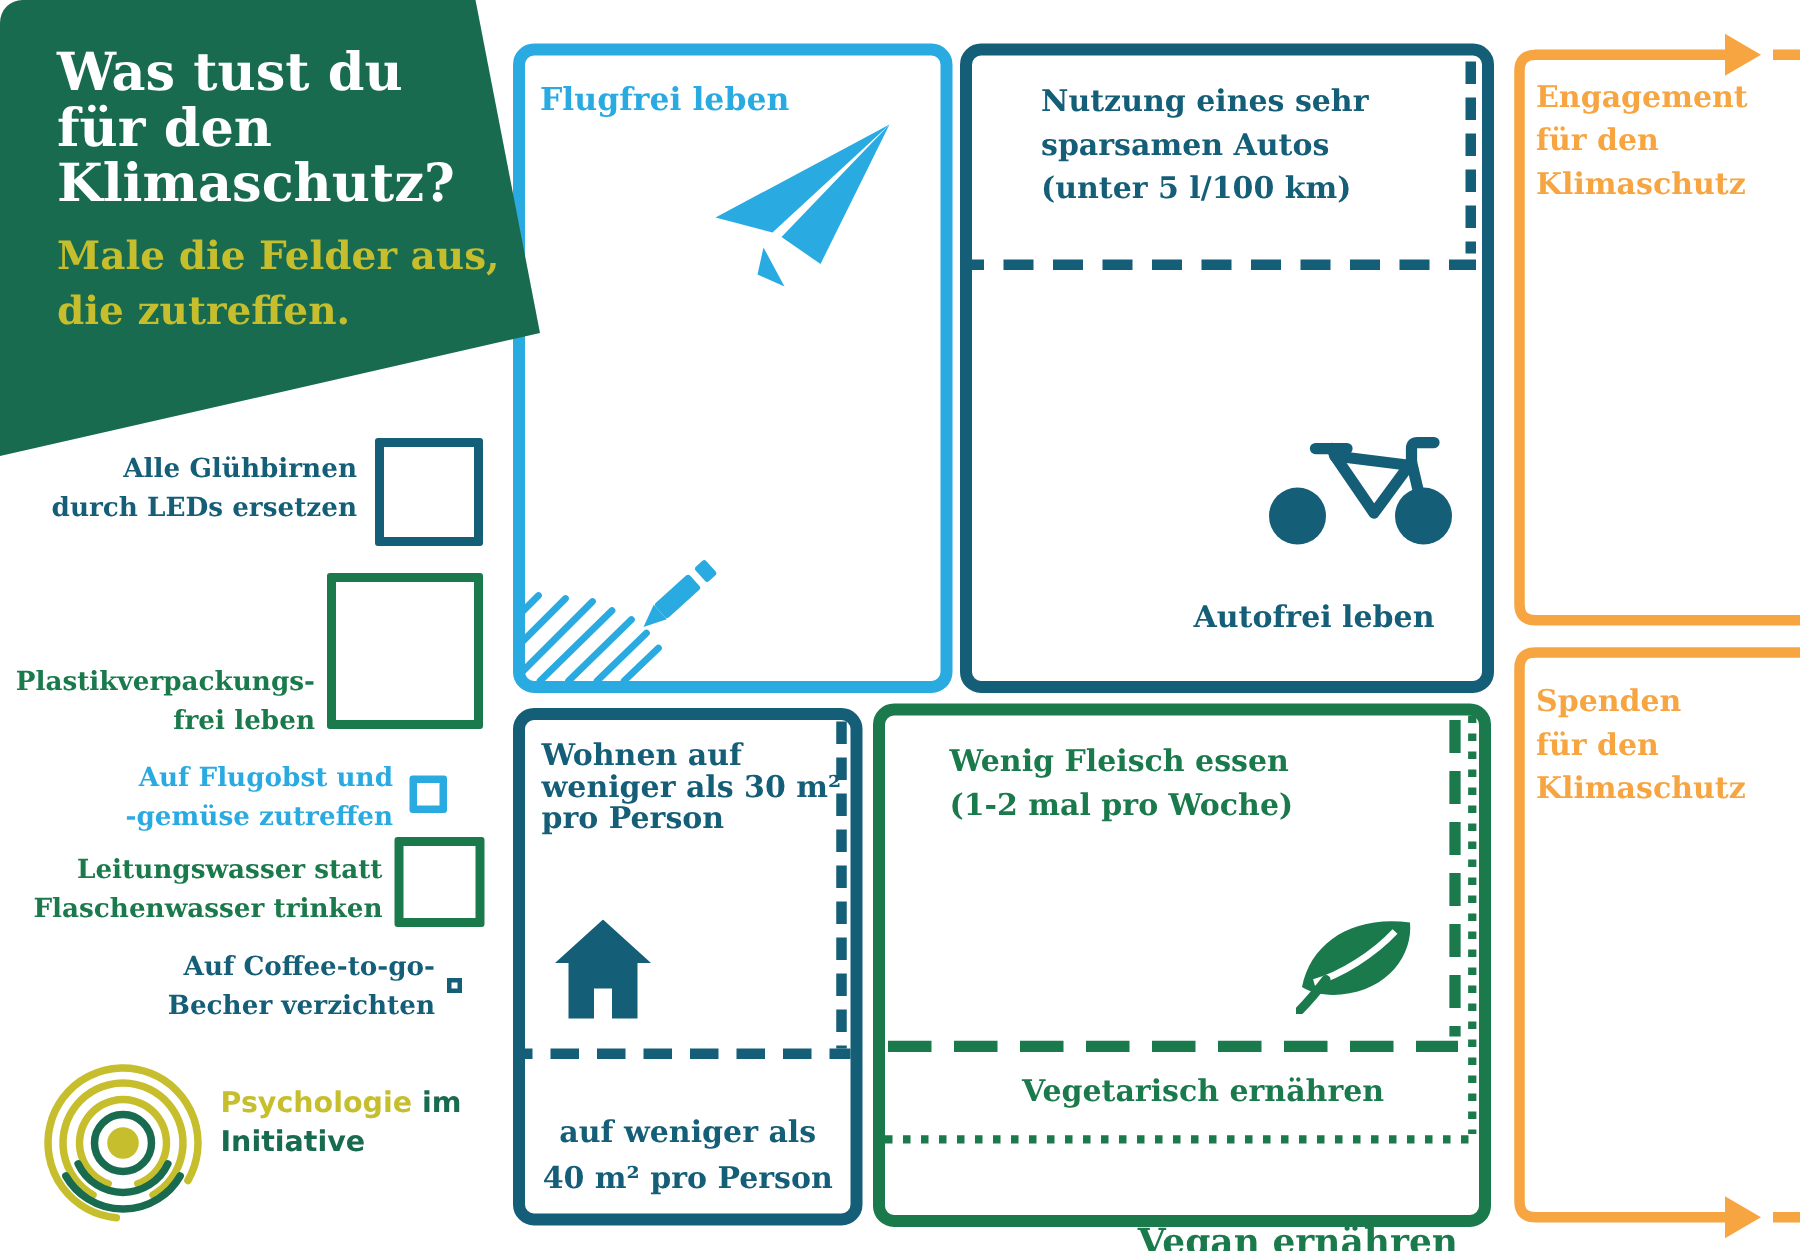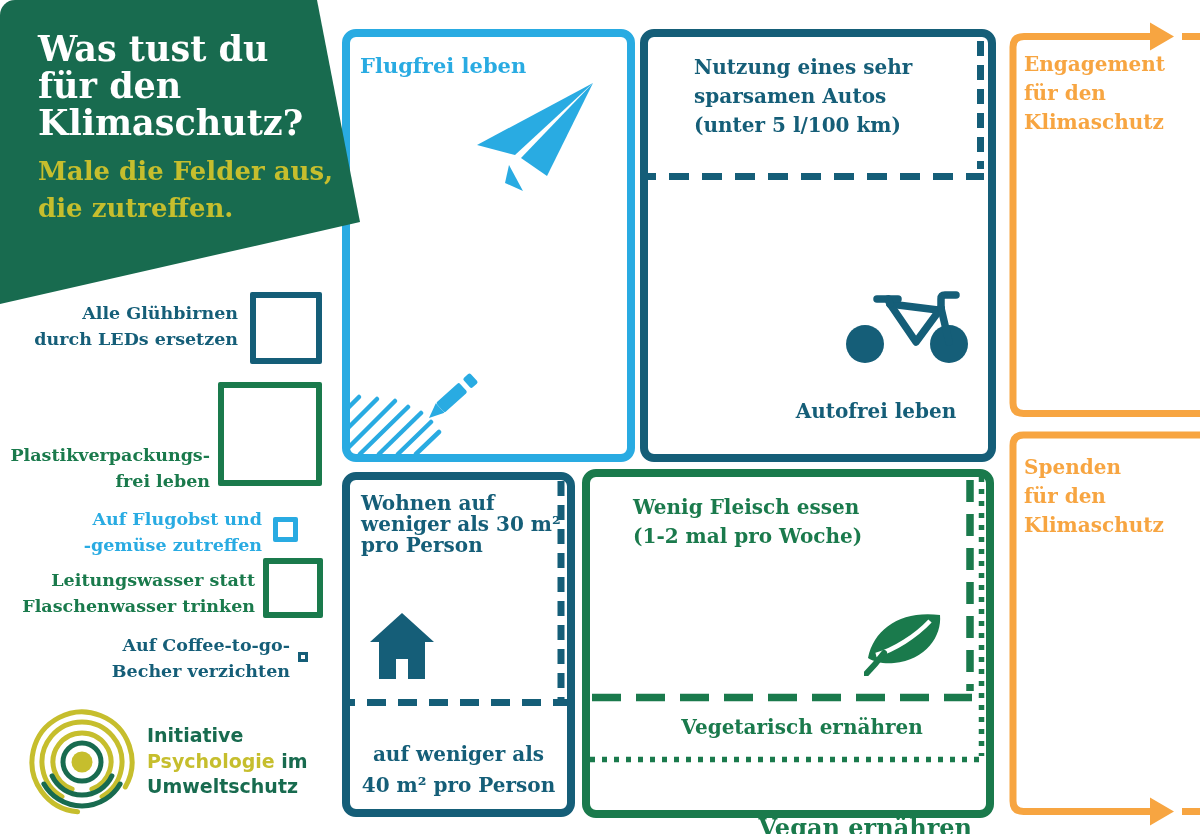--- a/index.html
+++ b/index.html
@@ -204,18 +204,17 @@
   <svg class="abs" id="logo-svg" width="110" height="110" viewBox="-55 -55 110 110">
     <circle r="10.5" fill="#C6BE2D"></circle>
     <circle r="19" fill="none" stroke="#186B4F" stroke-width="5"></circle>
     <path d="M -9.9,27.2 A 29 29 0 1 1 9.9,27.2" fill="none" stroke="#C6BE2D" stroke-width="5" stroke-linecap="round"></path>
     <path d="M -29.9,13.9 A 33 33 0 0 0 29.9,13.9" fill="none" stroke="#186B4F" stroke-width="5" stroke-linecap="round"></path>
     <path d="M -20,34.6 A 40 40 0 1 1 20,34.6" fill="none" stroke="#C6BE2D" stroke-width="5" stroke-linecap="round"></path>
     <path d="M -38.1,22 A 44 44 0 0 0 38.1,22" fill="none" stroke="#186B4F" stroke-width="5" stroke-linecap="round"></path>
     <path d="M -4.4,49.8 A 50 50 0 1 1 43.3,25" fill="none" stroke="#C6BE2D" stroke-width="5" stroke-linecap="round"></path>
   </svg>
   <div class="abs" id="logo-text">
+    <div><span class="olive">Psychologie</span><span> im</span></div>
     <div>Initiative</div>
-    <div><span class="olive">Psychologie</span><span> im</span></div>
-    <div>Umweltschutz</div>
   </div>
 
 </div>
 
 </body></html>

